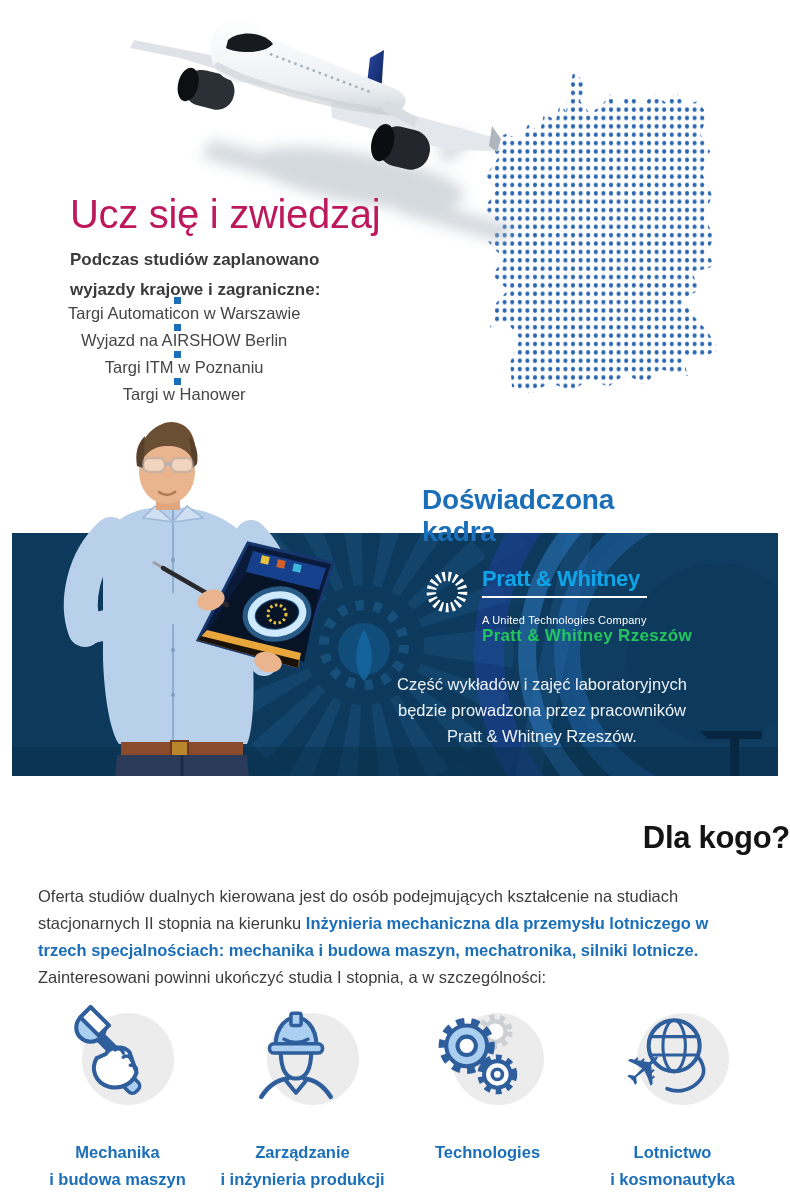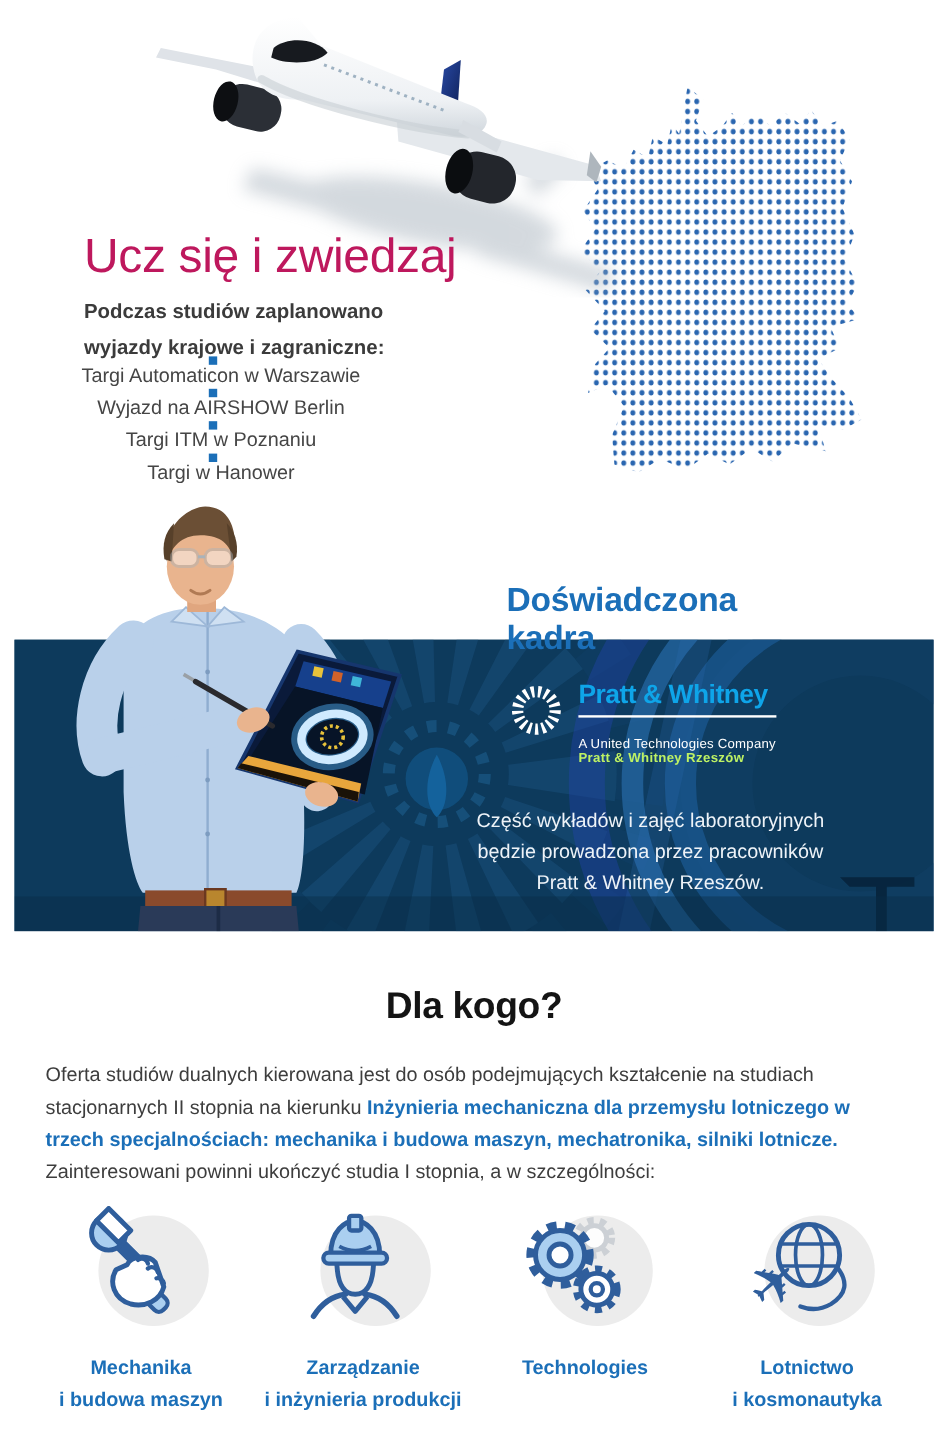--- a/index.html
+++ b/index.html
@@ -41,51 +41,51 @@
 
   .pw-logo { position:absolute; left:411px; top:33px; display:flex; align-items:flex-start; z-index:2; }
   .pw-sun { width:48px; height:48px; margin-right:11px; margin-top:2px; }
   .pw-name {
     font-size:22px; font-weight:700; color:#0ea5e9; letter-spacing:-0.4px;
     padding-bottom:4px; border-bottom:2px solid #ffffff; white-space:nowrap;
   }
   .pw-tagline { font-size:11px; color:#ffffff; margin-top:16px; letter-spacing:0.2px; }
   .pw-subsidiary {
     position:absolute; left:470px; top:93px; z-index:2;
-    font-size:11px; font-weight:700; color:#bef264; letter-spacing:0.3px;
+    font-size:17px; font-weight:700; color:#22c55e; letter-spacing:0.3px;
   }
   .banner-text {
     position:absolute; left:335px; top:138px; width:390px; z-index:2;
     text-align:center; color:#eef3f8; font-size:16.5px; line-height:26px; font-weight:400;
   }
 
   
   .dk-heading {
-    position:absolute; left:0; top:820px; width:100%; text-align:center;
+    position:absolute; left:0; top:820px; width:100%; text-align:right;
     font-size:31px; font-weight:700; color:#141414; letter-spacing:-0.3px;
   }
   .dk-para {
     position:absolute; left:38px; top:883px; width:714px; 
     font-size:16.5px; line-height:27px; color:#3d3d3d; font-weight:400;
   }
   .dk-para .bold-blue { color:#1b6fb8; font-weight:700; }
 
   
   .spec-row {
     position:absolute; left:25px; top:1005px; width:740px;
     display:grid; grid-template-columns:repeat(4,1fr); z-index:2;
   }
   .spec-col { text-align:center; }
   .spec-icon-wrap { position:relative; width:112px; height:108px; margin:0 auto; }
   .spec-circle {
     position:absolute; right:0; top:8px; width:92px; height:92px;
     border-radius:50%; background:#ececec;
   }
   .spec-icon-wrap svg { position:absolute; left:0; top:0; width:98px; height:98px; }
-  .spec-label { margin-top:14px; font-size:16.5px; line-height:27px; font-weight:700; color:#1b6fb8; }
+  .spec-label { margin-top:26px; font-size:16.5px; line-height:27px; font-weight:700; color:#1b6fb8; }
 </style>
 </head>
 <body>
 
 <div class="page">
 
   <svg class="map-svg" viewBox="0 0 244 296" preserveAspectRatio="none">
     <defs>
       <pattern id="dots" width="7.6" height="7.6" patternUnits="userSpaceOnUse">
         <circle cx="3.8" cy="3.8" r="2.05" fill="#2a66b0"></circle>

